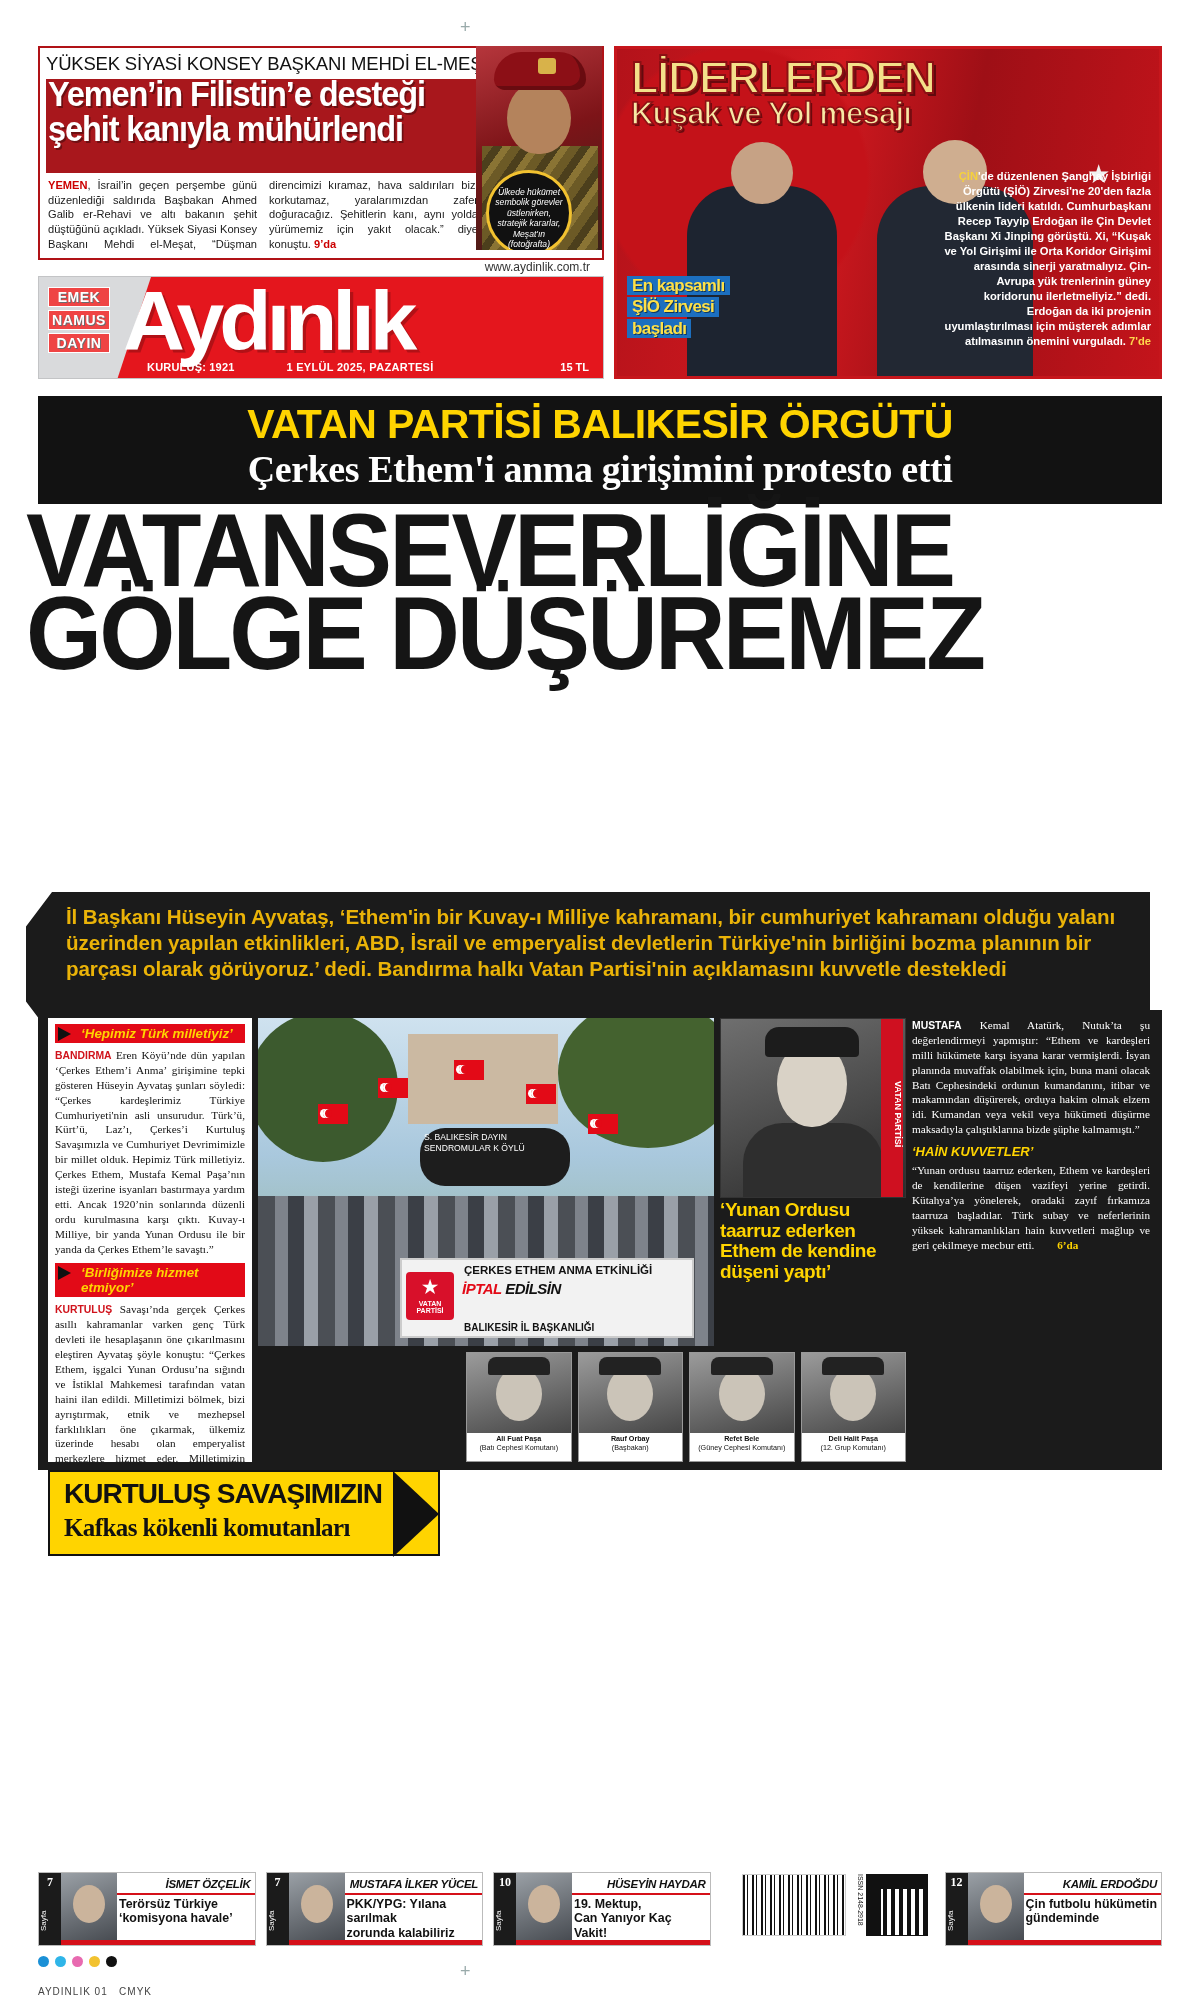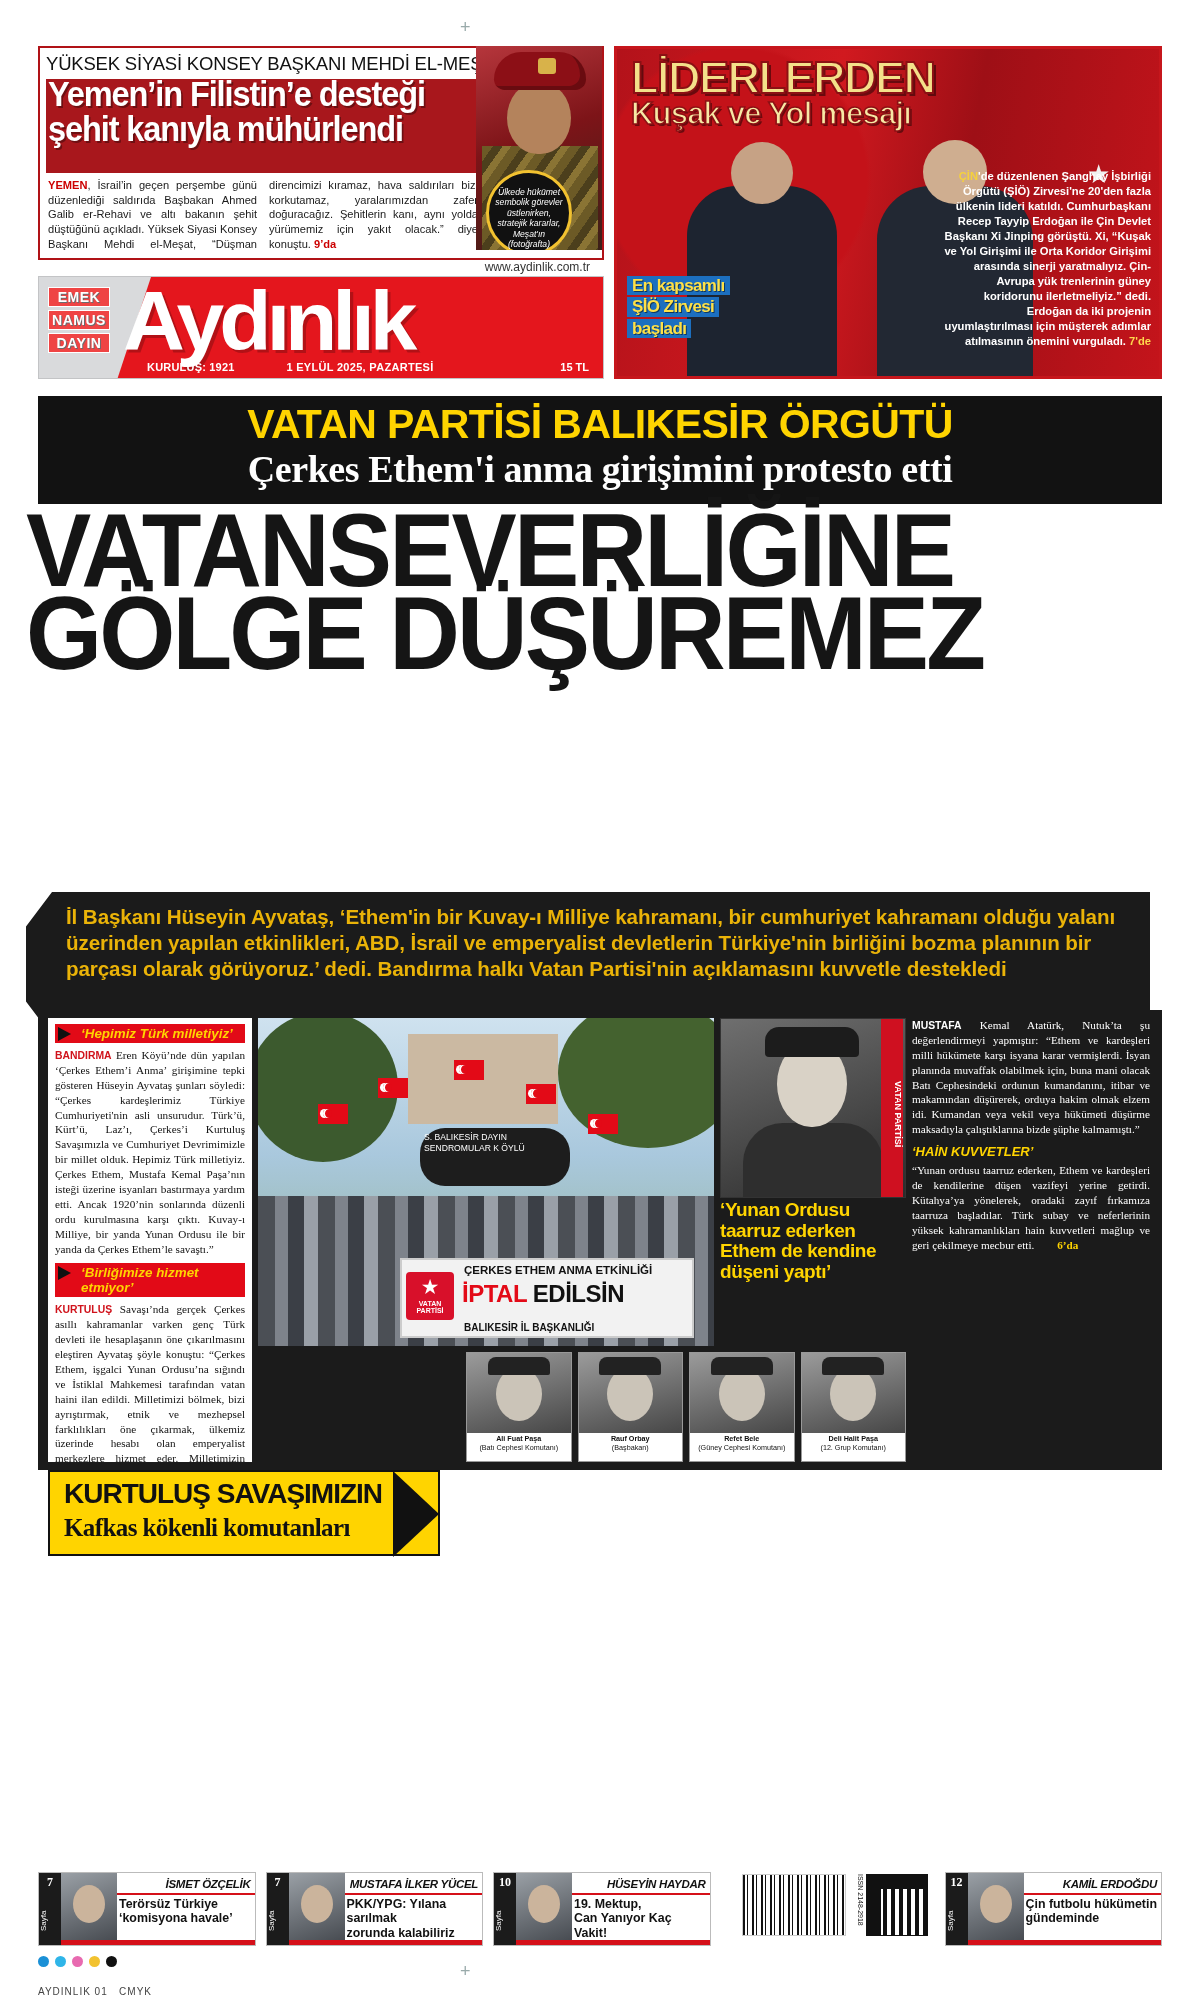--- a/index.html
+++ b/index.html
@@ -124,21 +124,21 @@
   #col-photo .treeA{position:absolute;left:-10px;top:-6px;width:150px;height:150px;background:#3c5a2e;border-radius:50%;}
   #col-photo .treeB{position:absolute;left:300px;top:-20px;width:180px;height:150px;background:#44622f;border-radius:50%;}
   #col-photo .bldg{position:absolute;left:150px;top:16px;width:150px;height:90px;background:#cbb9a2;}
   .tflag{position:absolute;width:30px;height:20px;background:#e30a17;}
   .tflag::after{content:"";position:absolute;left:5px;top:5px;width:9px;height:9px;border-radius:50%;
      background:#e30a17;box-shadow:2px 0 0 0 #fff inset,-3px 0 0 0 #fff;}
   #col-photo .crowd{position:absolute;left:0;right:0;bottom:0;height:150px;
      background:repeating-linear-gradient(90deg,#4b4f55 0 17px,#7e838b 17px 30px,#3b3f46 30px 46px,#9aa0a8 46px 60px);}
   #col-photo .banner1{position:absolute;left:142px;bottom:8px;width:290px;height:76px;background:#f2f2f2;border:2px solid #ccc;}
   #col-photo .banner1 .t1{position:absolute;left:62px;top:4px;font-size:11.5px;font-weight:bold;color:#111;}
-  #col-photo .banner1 .t2{position:absolute;left:60px;top:20px;font-size:24px;font-weight:bold;color:#e30a17;letter-spacing:-.5px;}
+  #col-photo .banner1 .t2{position:absolute;left:60px;top:20px;font-size:15px;font-weight:bold;color:#e30a17;letter-spacing:-.5px;font-style:italic;}
   #col-photo .banner1 .t3{position:absolute;left:62px;bottom:3px;font-size:10px;font-weight:bold;color:#111;}
   #col-photo .banner1 .vp{position:absolute;left:4px;top:12px;width:48px;height:48px;background:#d8102a;
      border-radius:4px;color:#fff;font-size:7px;font-weight:bold;text-align:center;padding-top:28px;box-sizing:border-box;}
   #col-photo .banner1 .vp::before{content:"★";position:absolute;left:0;right:0;top:4px;font-size:18px;}
   #col-photo .banner2{position:absolute;left:162px;top:110px;width:150px;height:58px;background:#1d1d1d;color:#fff;
      font-size:8.6px;line-height:1.25;padding:4px;box-sizing:border-box;border-radius:25px;}
 
   
   #col-right{left:720px;top:1018px;width:184px;height:444px;}
   #ata-photo{position:absolute;left:0;top:0;width:184px;height:178px;background:#5d5d5d;overflow:hidden;border:1px solid #333;}

